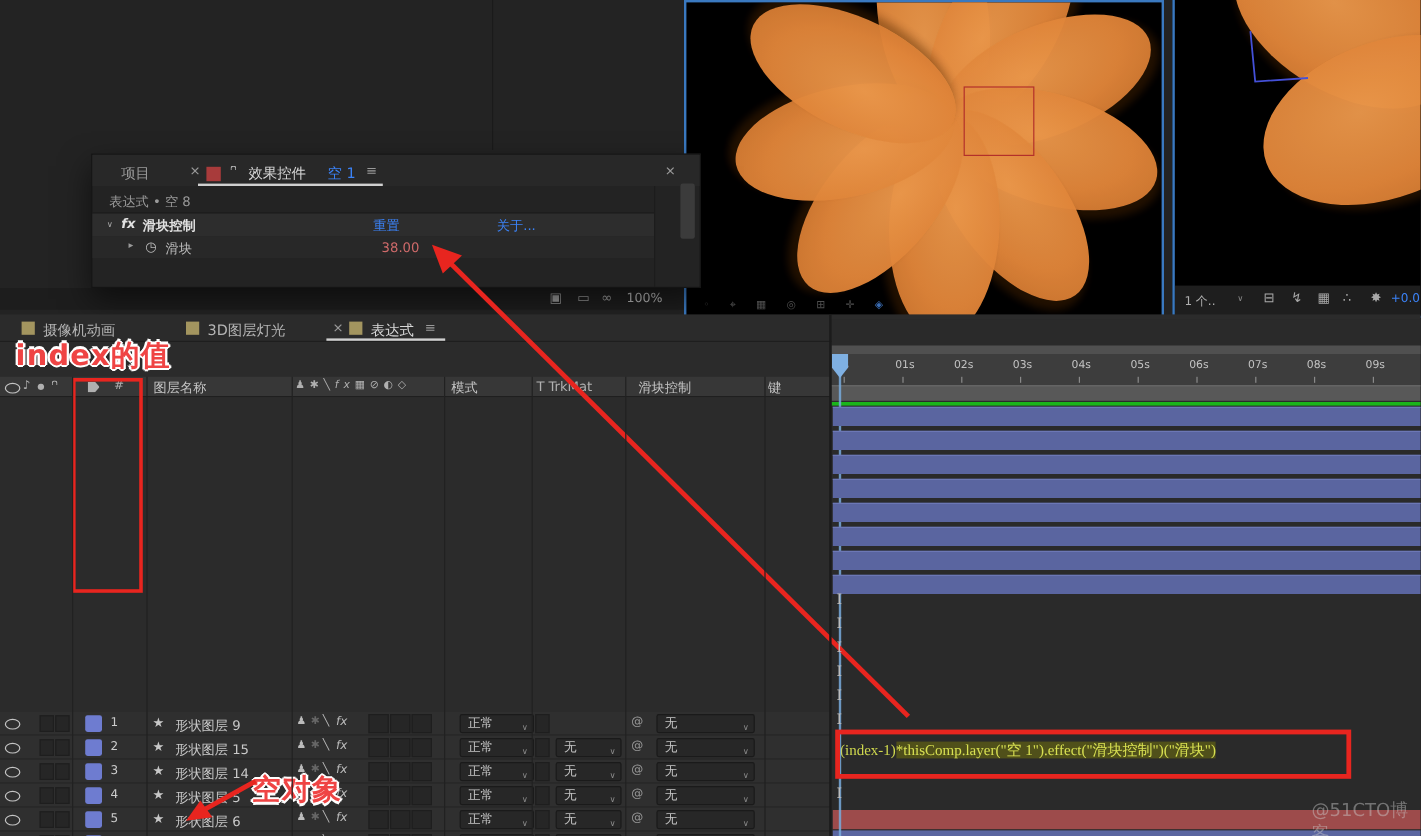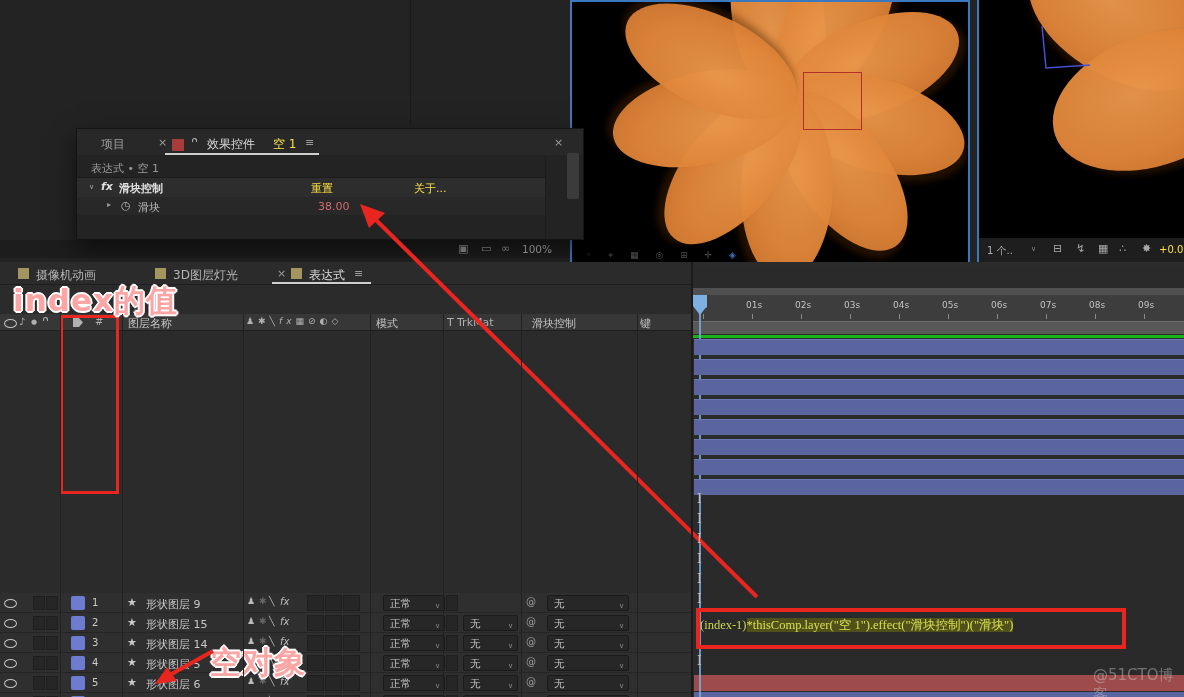--- a/index.html
+++ b/index.html
@@ -10,26 +10,26 @@
   .lk{width:7px;height:6px;background:#b0b0b0;position:relative;}
   .lk:before{content:'';position:absolute;top:-4px;left:1px;width:3px;height:3px;
     border:1px solid #b0b0b0;border-bottom:none;border-radius:3px 3px 0 0;}
   .tag{width:10px;height:9px;background:#b0b0b0;clip-path:polygon(0 0,60% 0,100% 50%,60% 100%,0 100%);}
   .chip{width:14px;height:14px;border-radius:2px;}
   .well{background:#262626;border:1px solid #1e1e1e;box-sizing:border-box;}
   .dd{background:#272727;border:1px solid #1a1a1a;border-radius:2px;height:16px;box-sizing:border-box;
     color:#c5c5c5;font-size:10.5px;line-height:14px;padding-left:6px;}
   .dd .car{position:absolute;right:4px;top:3px;font-size:7px;color:#8a8a8a;}
   .vline{width:1px;background:#212121;}
-  .blue{color:#fde047;}
+  .blue{color:#3b82f6;}
   .dim{color:#9a9a9a;}
   .petal{position:absolute;border-radius:50%;
     background:radial-gradient(ellipse at 42% 40%,#e9964b 0%,#df8539 55%,#cf7630 85%,#c06a26 100%);
     box-shadow:5px 6px 7px rgba(80,40,5,.45);opacity:.97;}
-  .ann{font-weight:bold;font-size:31px;color:#fca5a5;letter-spacing:1px;white-space:nowrap;
+  .ann{font-weight:bold;font-size:24px;color:#ef4444;letter-spacing:1px;white-space:nowrap;
     text-shadow:-2px 0 #fff,2px 0 #fff,0 -2px #fff,0 2px #fff,-1px -1px #fff,1px 1px #fff,-1px 1px #fff,1px -1px #fff;}
   .redbox{border:3px solid #e8251f;box-sizing:border-box;}
   .mono{font-family:Liberation Serif, serif;}
   .ibeam{font-family:"DejaVu Serif","Liberation Serif",serif;font-size:12px;color:#bcbcbc;}
 </style>
 </head>
 <body>
 
 <div class="screen">
 
@@ -89,21 +89,21 @@
       <span class="ab" style="left:95px;top:10px;width:12px;height:12px;background:#a83b3b;"></span>
       <span class="ab lk" style="left:114px;top:13px;"></span>
       <span class="ab" style="left:130px;top:7px;font-size:12px;color:#d8d8d8;">效果控件</span>
       <span class="ab blue" style="left:196px;top:7px;font-size:12px;">空 1</span>
       <span class="ab dim" style="left:228px;top:7px;">≡</span>
       <div class="ab" style="left:88px;top:24px;width:154px;height:2px;background:#d0d0d0;"></div>
       <span class="ab dim" style="left:477px;top:7px;">×</span>
     </div>
     <div class="ab vline" style="left:468px;top:26px;height:84px;background:#1c1c1c;"></div>
     <div class="ab" style="left:490px;top:24px;width:12px;height:46px;background:#3b3b3b;border-radius:2px;"></div>
-    <div class="ab dim" style="left:14px;top:32px;">表达式 • 空 1</div>
+    <div class="ab dim" style="left:14px;top:32px;">表达式 • 空 8</div>
     <div class="ab" style="left:0;top:48px;width:468px;height:1px;background:#1c1c1c;"></div>
     <div class="ab" style="left:0;top:49px;width:468px;height:19px;background:#2d2d2d;">
       <span class="ab" style="left:12px;top:5px;font-size:7px;color:#aaa;">∨</span>
       <span class="ab" style="left:24px;top:2px;font-style:italic;font-weight:bold;color:#e0e0e0;">fx</span>
       <span class="ab" style="left:42px;top:3px;font-weight:bold;color:#e0e0e0;">滑块控制</span>
       <span class="ab blue" style="left:234px;top:3px;">重置</span>
       <span class="ab blue" style="left:337px;top:3px;">关于...</span>
     </div>
     <div class="ab" style="left:0;top:68px;width:468px;height:18px;background:#282828;">
       <span class="ab" style="left:30px;top:3px;font-size:8px;color:#999;">▸</span>

